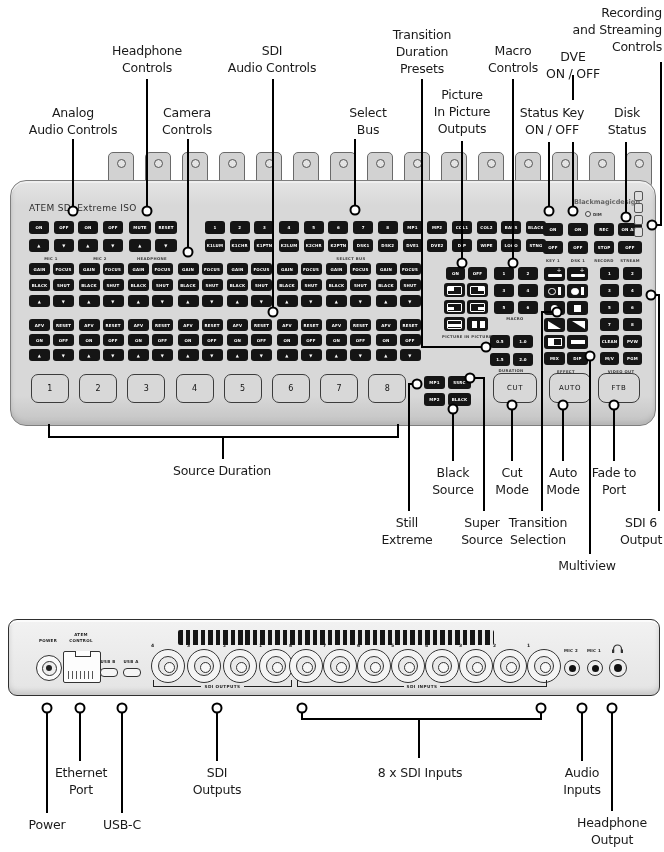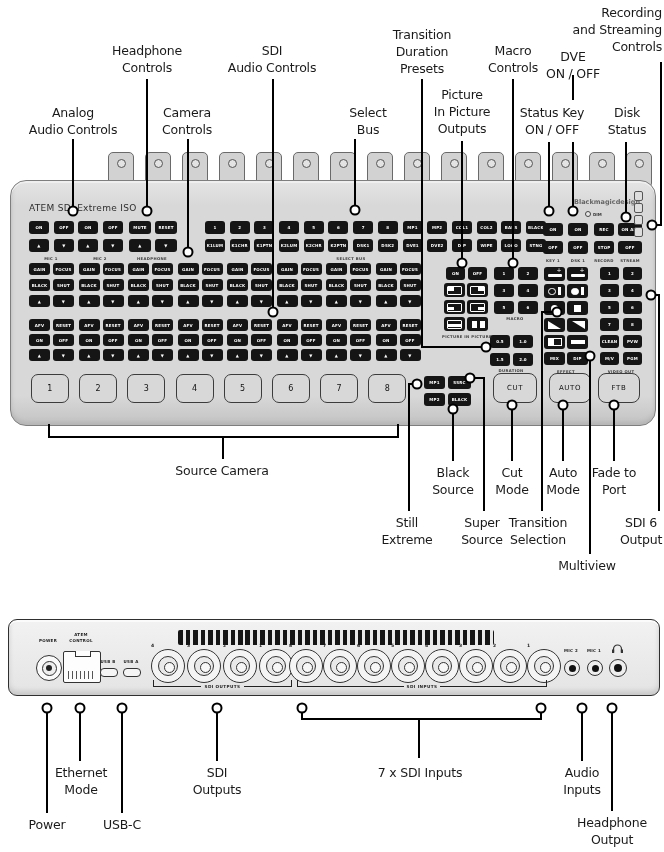--- a/index.html
+++ b/index.html
@@ -118,46 +118,46 @@
   <div class="lbl" style="left:573px;top:48px">DVE
 ON / OFF</div>
   <div class="lbl" style="left:552px;top:104px">Status Key
 ON / OFF</div>
   <div class="lbl" style="left:627px;top:104px">Disk
 Status</div>
   <div class="lbl lbl-right" style="right:2px;top:4px">Recording
 and Streaming
 Controls</div>
 
-  <div class="lbl" style="left:222px;top:462px">Source Camera</div>
+  <div class="lbl" style="left:222px;top:462px">Source Duration</div>
   <div class="lbl" style="left:453px;top:464px">Black
 Source</div>
   <div class="lbl" style="left:512px;top:464px">Cut
 Mode</div>
   <div class="lbl" style="left:563px;top:464px">Auto
 Mode</div>
   <div class="lbl" style="left:614px;top:464px">Fade to
 Port</div>
   <div class="lbl" style="left:407px;top:514px">Still
 Extreme</div>
   <div class="lbl" style="left:482px;top:514px">Super
 Source</div>
   <div class="lbl" style="left:538px;top:514px">Transition
 Selection</div>
   <div class="lbl" style="left:641px;top:514px">SDI 6
 Output</div>
   <div class="lbl" style="left:587px;top:557px">Multiview</div>
 
   <div class="lbl" style="left:47px;top:816px">Power</div>
   <div class="lbl" style="left:81px;top:764px">Ethernet
-Mode</div>
+Port</div>
   <div class="lbl" style="left:122px;top:816px">USB-C</div>
   <div class="lbl" style="left:217px;top:764px">SDI
 Outputs</div>
-  <div class="lbl" style="left:420px;top:764px">7 x SDI Inputs</div>
+  <div class="lbl" style="left:420px;top:764px">8 x SDI Inputs</div>
   <div class="lbl" style="left:582px;top:764px">Audio
 Inputs</div>
   <div class="lbl" style="left:612px;top:814px">Headphone
 Output</div>
 
   <div class="bnc-tops">
       <div class="bnc-top"></div>
       <div class="bnc-top"></div>
       <div class="bnc-top"></div>
       <div class="bnc-top"></div>

